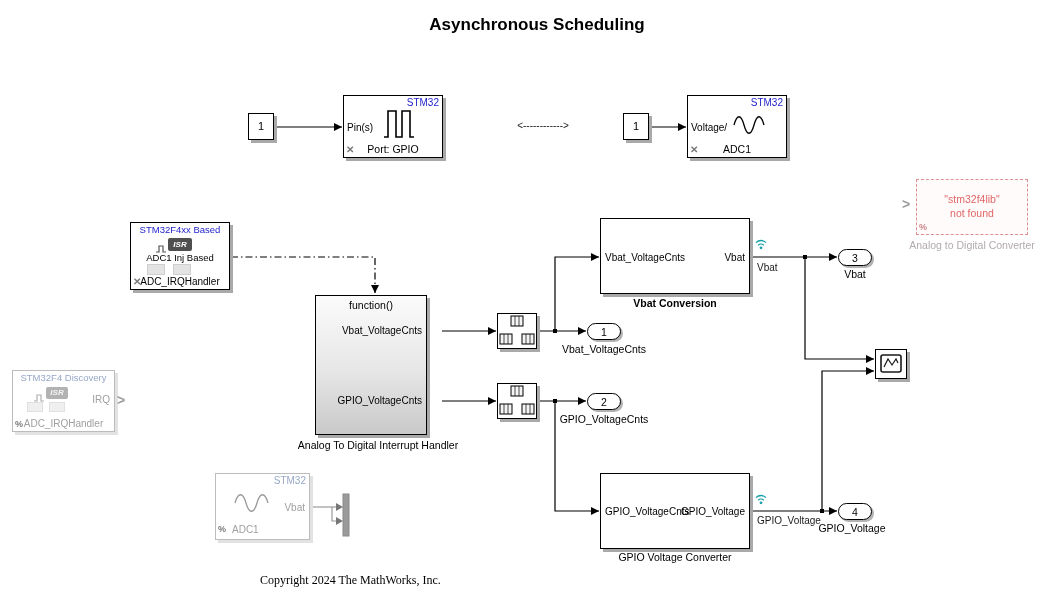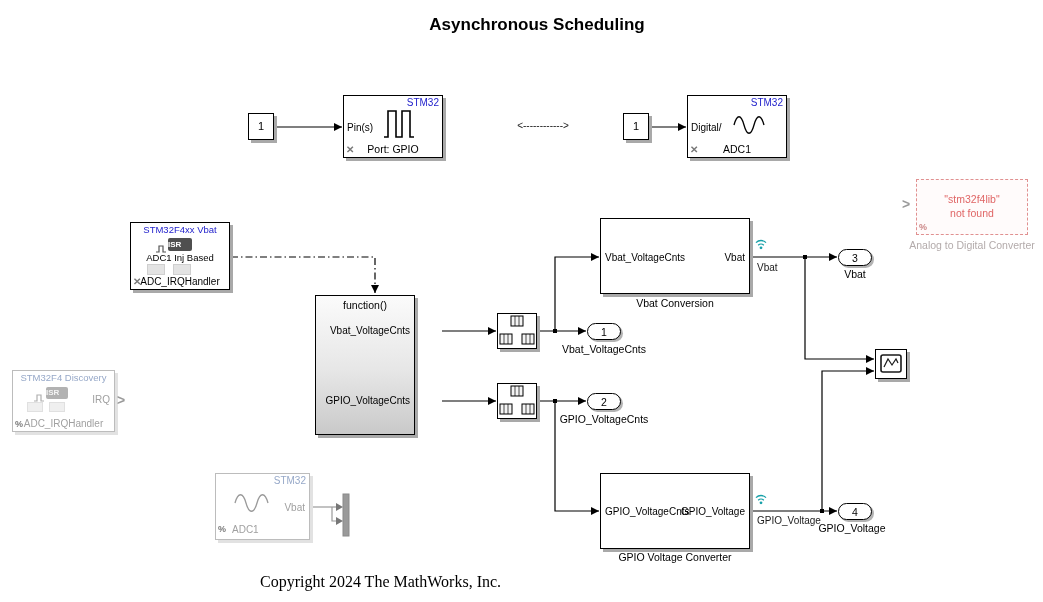--- a/index.html
+++ b/index.html
@@ -17,34 +17,34 @@
   .tagg{color:#96a8c8;}
   .portlab{position:absolute;font-size:10px;}
   .blkname{position:absolute;bottom:2px;left:0;width:100%;text-align:center;font-size:10.5px;}
   .caption{position:absolute;text-align:center;font-size:10.5px;}
   .graytxt{color:#a0a0a0;}
   .badge-x{position:absolute;left:2px;bottom:2px;font-size:10px;color:#787878;font-weight:bold;line-height:10px;}
   .badge-pct{font-size:9px;font-weight:bold;line-height:10px;}
   .oport{position:absolute;width:34px;height:17px;border:1px solid #000;border-radius:9px;background:#fff;
          text-align:center;font-size:10.5px;line-height:16px;box-shadow:2px 2px 0 #b3b3b3;box-sizing:border-box;}
   .isrbadge{position:absolute;background:#4f4f4f;color:#fff;font-size:8px;font-weight:bold;
-            border-radius:2px;}
+            text-align:center;border-radius:2px;font-style:italic;}
   .isrbadge.gray{background:#b2b2b2;color:#f4f4f4;}
   .sq{position:absolute;background:#e3e3e3;border:1px solid #cfcfcf;box-sizing:border-box;}
   .sq.faint{background:#efefef;border-color:#e0e0e0;}
   .funcblk{background:linear-gradient(180deg,#fbfbfb 0%,#e6e6e6 55%,#c9c9c9 100%);border:1.5px solid #000;}
   .chev{position:absolute;color:#9a9a9a;font-size:14px;font-weight:bold;}
   .dashes{position:absolute;font-size:10px;text-align:center;color:#1a1a1a;}
   .siglab{position:absolute;font-size:10px;color:#1a1a1a;}
   .errtxt{position:absolute;top:12px;left:0;width:100%;text-align:center;font-size:10.5px;color:#e06666;line-height:14px;}
   .wires{position:absolute;left:0;top:0;pointer-events:none;}
   .w{fill:none;stroke:#000;stroke-width:1.2;}
   .wg{fill:none;stroke:#9a9a9a;stroke-width:1.2;}
   .wdd{stroke-dasharray:7 3 1.5 3;}
-  .copyright{font-family:"Liberation Serif",serif;font-size:16px;}
+  .copyright{font-family:"Liberation Serif",serif;font-size:12px;}
 </style>
 </head>
 <body>
 
 <div class="canvas">
 
   <svg class="wires" width="1043" height="602">
     <defs>
       <marker id="ah" viewBox="0 0 8 8" refX="8" refY="4" markerWidth="7" markerHeight="7" orient="auto">
         <path d="M0,0 L8,4 L0,8 z" fill="#000"></path>
@@ -93,60 +93,61 @@
   </div>
 
   <div class="dashes" style="left:505px;top:120px;width:76px;">&lt;------------&gt;</div>
 
   <div class="blk constblk" style="left:623px;top:113px;">
     <span>1</span>
   </div>
 
   <div class="blk" style="left:687px;top:95px;width:100px;height:63px;">
     <span class="tag">STM32</span>
-    <span class="portlab" style="left:3px;top:26px;">Digital/</span>
+    <span class="portlab" style="left:3px;top:26px;">Voltage/</span>
     <span class="abs" style="left:44px;top:16px;">
       <svg width="40" height="26" viewBox="0 0 40 26">
           <path d="M2,13 c3,-11 7,-11 10,0 c3,11 7,11 10,0 c3,-11 7,-11 10,0" fill="none" stroke="#000" stroke-width="1.3"></path>
         </svg>
     </span>
     <span class="blkname">ADC1</span>
     <span class="badge-x">✕</span>
   </div>
 
   <span class="chev" style="left:902px;top:196px;">&gt;</span>
   <div class="blk err" style="left:916px;top:179px;width:112px;height:56px;">
     <div class="errtxt">
       <div>"stm32f4lib"</div>
       <div>not found</div>
     </div>
     <span class="badge-x badge-pct" style="color:#cc8888;">%</span>
   </div>
   <div class="caption graytxt" style="left:898px;top:239px;width:148px;color:#b3abab;">Analog to Digital Converter</div>
 
   <div class="blk" style="left:130px;top:222px;width:100px;height:68px;">
-    <span class="tagc">STM32F4xx Vbat</span>
+    <span class="tagc">STM32F4xx Based</span>
     <span class="abs" style="left:24px;top:17px;">
       <svg width="12" height="10" viewBox="0 0 12 10">
           <path d="M1,8 h3 V2 h4 v6 h3" fill="none" stroke="#555" stroke-width="1.2"></path>
         </svg>
     </span>
     <span class="isrbadge" style="left:37px;top:15px;width:24px;height:13px;line-height:13px;">ISR</span>
     <span class="abs" style="left:0;top:29px;width:100%;text-align:center;font-size:9.5px;">ADC1 Inj Based</span>
     <span class="sq" style="left:16px;top:41px;width:18px;height:11px;"></span>
     <span class="sq" style="left:42px;top:41px;width:18px;height:11px;"></span>
     <span class="badge-x">✕</span>
     <span class="blkname" style="font-size:10px;">ADC_IRQHandler</span>
   </div>
 
-  <div class="blk funcblk" style="left:315px;top:295px;width:100px;height:140px;">
+  <div class="blk funcblk" style="left:315px;top:295px;width:112px;height:140px;">
     <span class="abs" style="left:0;top:3px;width:100%;text-align:center;font-size:10.5px;">function()</span>
     <span class="portlab" style="right:4px;top:29px;">Vbat_VoltageCnts</span>
     <span class="portlab" style="right:4px;top:99px;">GPIO_VoltageCnts</span>
   </div>
+  <div class="caption" style="left:258px;top:439px;width:240px;">Analog To Digital Interrupt Handler</div>
 
   <div class="blk" style="left:497px;top:313px;width:40px;height:36px;">
     <svg width="38" height="34" viewBox="0 0 38 34">
       <g stroke="#000" fill="#f4f4f4" stroke-width="1">
         <rect x="13" y="2" width="12" height="10"></rect>
           <rect x="2" y="20" width="12" height="10"></rect>
           <rect x="24" y="20" width="12" height="10"></rect>
       </g>
       <g stroke="#000" stroke-width="0.7">
         <line x1="17" y1="2" x2="17" y2="12"></line>
@@ -182,21 +183,21 @@
   <div class="caption" style="left:554px;top:343px;width:100px;">Vbat_VoltageCnts</div>
   <div class="oport" style="left:587px;top:393px;">
     <span>2</span>
   </div>
   <div class="caption" style="left:554px;top:413px;width:100px;">GPIO_VoltageCnts</div>
 
   <div class="blk" style="left:600px;top:218px;width:150px;height:76px;">
     <span class="portlab" style="left:4px;top:33px;">Vbat_VoltageCnts</span>
     <span class="portlab" style="right:4px;top:33px;">Vbat</span>
   </div>
-  <div class="caption" style="left:600px;top:297px;width:150px;">Vbat Conversion</div>
+  <div class="caption" style="left:600px;top:297px;width:150px;font-weight:bold;">Vbat Conversion</div>
   <span class="abs" style="left:754px;top:236px;">
     <svg width="14" height="12" viewBox="0 0 14 12">
       <g stroke="#16a0a8" fill="none" stroke-width="1.3">
         <path d="M4.2,7.2 a4,4 0 0 1 5.6,0"></path>
           <path d="M2,4.6 a7,7 0 0 1 10,0"></path>
       </g>
         <circle cx="7" cy="9.8" r="1.4" fill="#16a0a8"></circle>
     </svg>
   </span>
   <span class="siglab" style="left:757px;top:262px;">Vbat</span>

